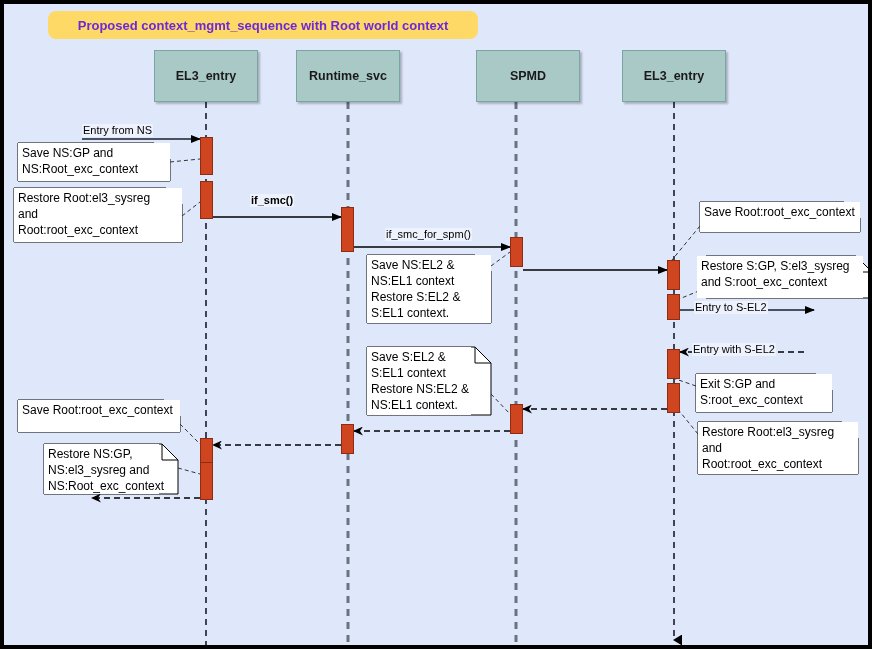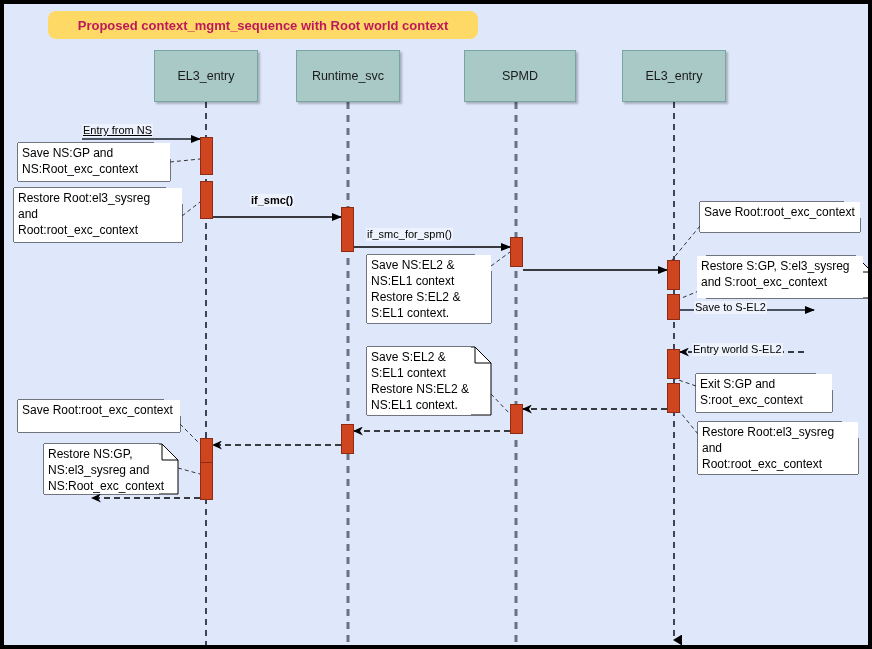--- a/index.html
+++ b/index.html
@@ -23,21 +23,21 @@
     left: 0;
     top: 0;
     width: 872px;
     height: 649px;
   }
   
   .title-badge {
     position: absolute;
     background: #ffd966;
     border-radius: 8px;
-    color: #be185d;
+    color: #6d28d9;
     font-size: 13px;
     font-weight: bold;
     display: flex;
     align-items: center;
     justify-content: center;
     text-align: center;
     white-space: nowrap;
   }
   
   .participant {
@@ -45,20 +45,21 @@
     background: #a8c9c6;
     border: 1px solid #7aa6a2;
     box-shadow: 2px 2px 2px rgba(0,0,0,0.25);
     color: #1a1a1a;
     font-size: 12.5px;
     display: flex;
     align-items: center;
     justify-content: center;
     text-align: center;
     box-sizing: border-box;
+    font-weight: bold;
   }
   
   .activation {
     position: absolute;
     background: #cf4520;
     border: 1px solid #8f2b10;
     box-sizing: border-box;
   }
   
   .msg-label {
@@ -164,21 +165,21 @@
     <span>Proposed context_mgmt_sequence with Root world context</span>
   </div>
 
   <div id="html-layer">
       <div class="participant" style="left: 150px; top: 46px; width: 104px; height: 52px;">
         <span>EL3_entry</span>
       </div>
       <div class="participant" style="left: 292px; top: 46px; width: 104px; height: 52px;">
         <span>Runtime_svc</span>
       </div>
-      <div class="participant" style="left: 460px; top: 46px; width: 112px; height: 52px;">
+      <div class="participant" style="left: 472px; top: 46px; width: 104px; height: 52px;">
         <span>SPMD</span>
       </div>
       <div class="participant" style="left: 618px; top: 46px; width: 104px; height: 52px;">
         <span>EL3_entry</span>
       </div>
       <div class="activation" style="left: 196px; top: 133px; width: 13px; height: 38px;"></div>
       <div class="activation" style="left: 196px; top: 177px; width: 13px; height: 38px;"></div>
       <div class="activation" style="left: 337px; top: 203px; width: 13px; height: 45px;"></div>
       <div class="activation" style="left: 506px; top: 233px; width: 13px; height: 30px;"></div>
       <div class="activation" style="left: 663px; top: 256px; width: 13px; height: 30px;"></div>
@@ -207,20 +208,20 @@
 NS:EL1 context.</span></div>
       <div class="note" style="left: 692px; top: 370px; width: 136px; height: 38px;"><span class="note-text">Exit S:GP and
 S:root_exc_context</span></div>
       <div class="note" style="left: 694px; top: 418px; width: 160px; height: 52px;"><span class="note-text">Restore Root:el3_sysreg
 and
 Root:root_exc_context</span></div>
       <div class="note" style="left: 14px; top: 396px; width: 162px; height: 32px;"><span class="note-text">Save Root:root_exc_context</span></div>
       <div class="note" style="left: 40px; top: 440px; width: 115px; height: 50px;"><span class="note-text">Restore NS:GP,
 NS:el3_sysreg and
 NS:Root_exc_context</span></div>
-      <div class="msg-label" style="left: 78px; top: 120px; text-decoration: underline;">Entry from NS</div>
+      <div class="msg-label" style="left: 78px; top: 120px;">Entry from NS</div>
       <div class="msg-label" style="left: 246px; top: 190px; font-weight: bold;">if_smc()</div>
-      <div class="msg-label" style="left: 362px; top: 224px;">if_smc_for_spm()</div>
-      <div class="msg-label" style="left: 690px; top: 297px;">Save to S-EL2</div>
-      <div class="msg-label" style="left: 688px; top: 339px;">Entry world S-EL2</div>
+      <div class="msg-label" style="left: 381px; top: 224px;">if_smc_for_spm()</div>
+      <div class="msg-label" style="left: 690px; top: 297px;">Entry to S-EL2</div>
+      <div class="msg-label" style="left: 688px; top: 339px;">Entry with S-EL2</div>
     </div>
 
 </div>
 
 </body></html>

